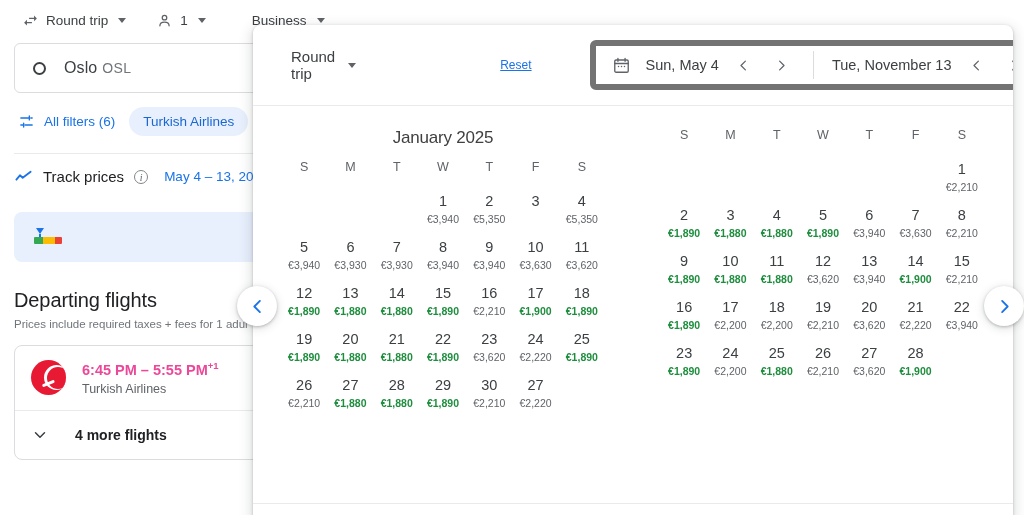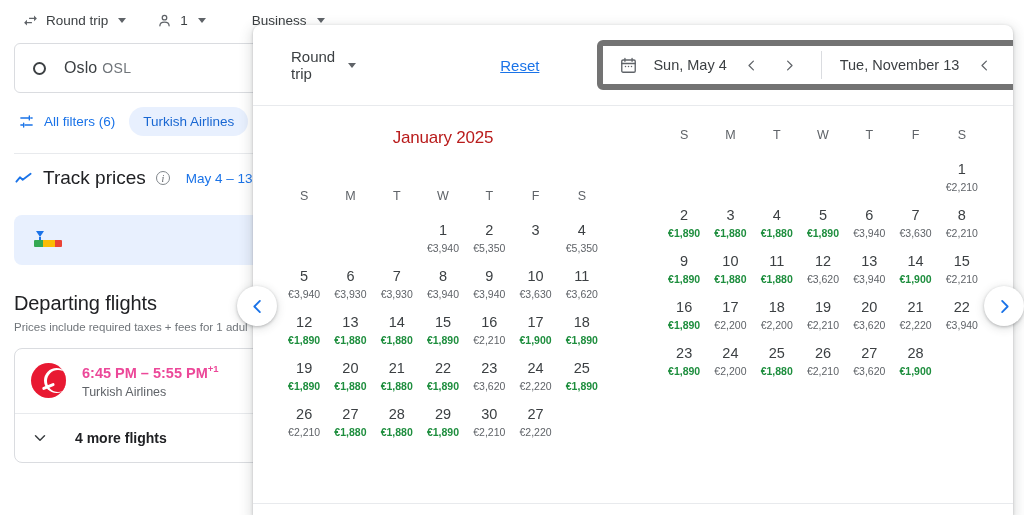--- a/index.html
+++ b/index.html
@@ -56,21 +56,21 @@
     background: #e8f0fe; color: #1967d2; font-size: 13.5px; font-weight: 500;
     padding: 7px 14px; border-radius: 17px; white-space: nowrap; cursor: pointer;
   }
 
   .hr { height: 1px; background: #e8eaed; margin: 17px 14px 0 14px; }
 
   .track-row {
     display: flex; align-items: center; gap: 10px;
     padding: 13px 14px 0 14px; white-space: nowrap;
   }
-  .track-label { font-size: 19px; color: #202124; font-weight: 500; }
+  .track-label { font-size: 15px; color: #202124; font-weight: 500; }
   .info-circle {
     width: 14px; height: 14px; border: 1.3px solid #80868b; border-radius: 50%;
     font-size: 10px; line-height: 13px; text-align: center; color: #5f6368;
     font-style: italic; font-family: "Liberation Serif", serif;
   }
   .date-range-link { color: #1a73e8; font-size: 13.5px; margin-left: 6px; cursor: pointer; }
 
   .price-banner {
     margin: 26px 14px 0 14px; background: #e8f0fe; border-radius: 8px;
     height: 50px; display: flex; align-items: center; gap: 16px; padding: 0 20px;
@@ -129,40 +129,40 @@
   }
   .cal-head {
     height: 81px; display: flex; align-items: center;
     padding: 0 28px 0 30px; border-bottom: 1px solid #e8eaed; gap: 0;
   }
   .trip-select {
     display: flex; align-items: center; gap: 10px;
     font-size: 15px; color: #3c4043; cursor: pointer; padding: 6px 8px; border-radius: 4px;
   }
   .reset-btn {
-    color: #1a73e8; font-size: 15px; cursor: pointer;
+    color: #1a73e8; font-size: 12px; cursor: pointer;
     margin-left: 128px; padding: 6px 8px; border-radius: 4px; text-decoration: underline;
   }
   .date-box {
     margin-left: 50px; display: flex; align-items: center;
     border: 6px solid #737373; border-radius: 6px; height: 50px; padding: 0 14px 0 16px;
   }
   .date-seg { display: flex; align-items: center; gap: 12px; padding: 0 4px; }
   .date-text { font-size: 14.5px; color: #3c4043; white-space: nowrap; }
   .navchev {
     width: 26px; height: 26px; display: flex; align-items: center; justify-content: center;
     cursor: pointer; border-radius: 50%; color: #5f6368;
   }
   .vdiv { width: 1px; height: 28px; background: #dadce0; margin: 0 14px; }
 
   .months { display: flex; padding: 22px 0 0 0; }
   .month { width: 380px; padding: 0 28px; }
   .month-title {
-    text-align: center; font-size: 17px; color: #b91c1c; font-weight: 400;
-    letter-spacing: -.2px; margin-bottom: 41px;
+    text-align: center; font-size: 17px; color: #404040; font-weight: 400;
+    letter-spacing: -.2px; margin-bottom: 12px;
   }
   .dow-row, .week { display: grid; grid-template-columns: repeat(7, 1fr); }
   .dow {
     text-align: center; font-size: 12.5px; color: #5f6368; padding-bottom: 16px;
   }
   .day {
     text-align: center; height: 46px; cursor: pointer; border-radius: 4px;
     padding-top: 2px;
   }
   .day.empty { cursor: default; }

